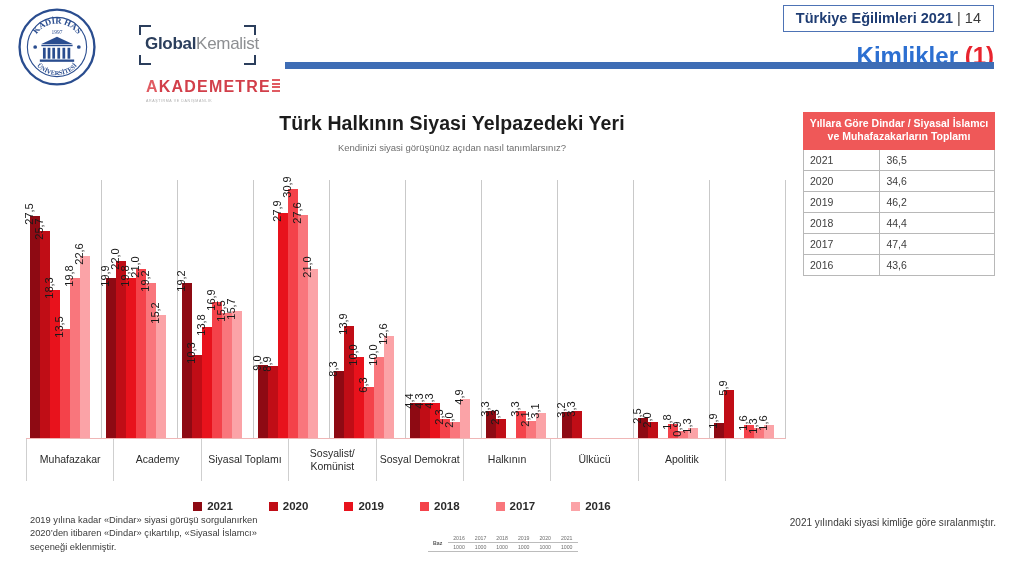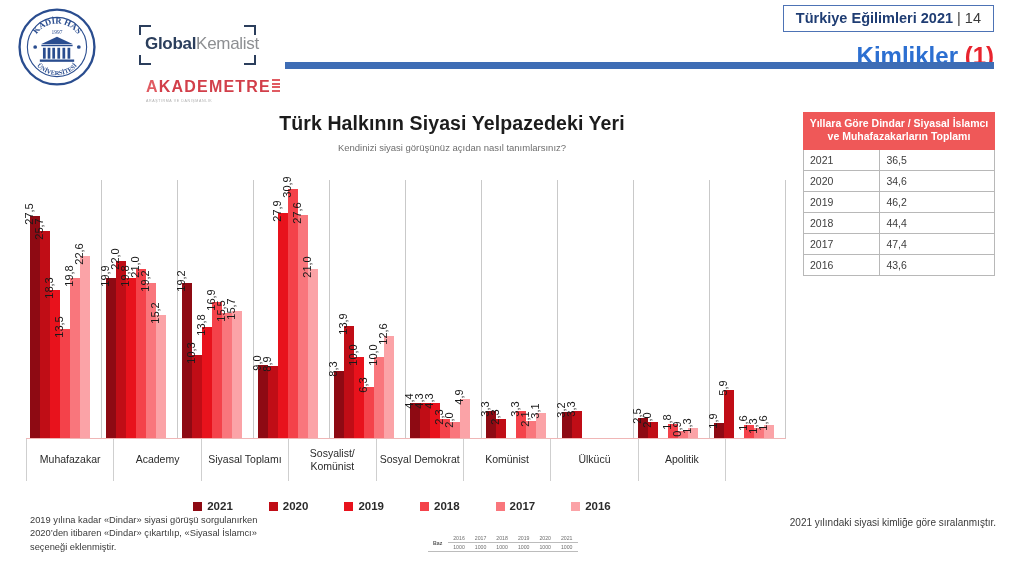--- a/index.html
+++ b/index.html
@@ -573,21 +573,21 @@
       </div>
     </div>
 </div>
 <div id="axis-line"></div>
 <div id="xlabels">
     <div class="xcell">Muhafazakar</div>
     <div class="xcell">Academy</div>
     <div class="xcell">Siyasal Toplamı</div>
     <div class="xcell">Sosyalist/ Komünist</div>
     <div class="xcell">Sosyal Demokrat</div>
-    <div class="xcell">Komünist</div>
+    <div class="xcell">Halkının</div>
     <div class="xcell">Ülkücü</div>
     <div class="xcell">Apolitik</div>
   </div>
 
 <div id="legend">
     <div class="leg-item">
       <span class="leg-sw" style="background: rgb(142, 10, 19);"></span>
       <span>2021</span>
     </div>
     <div class="leg-item">

